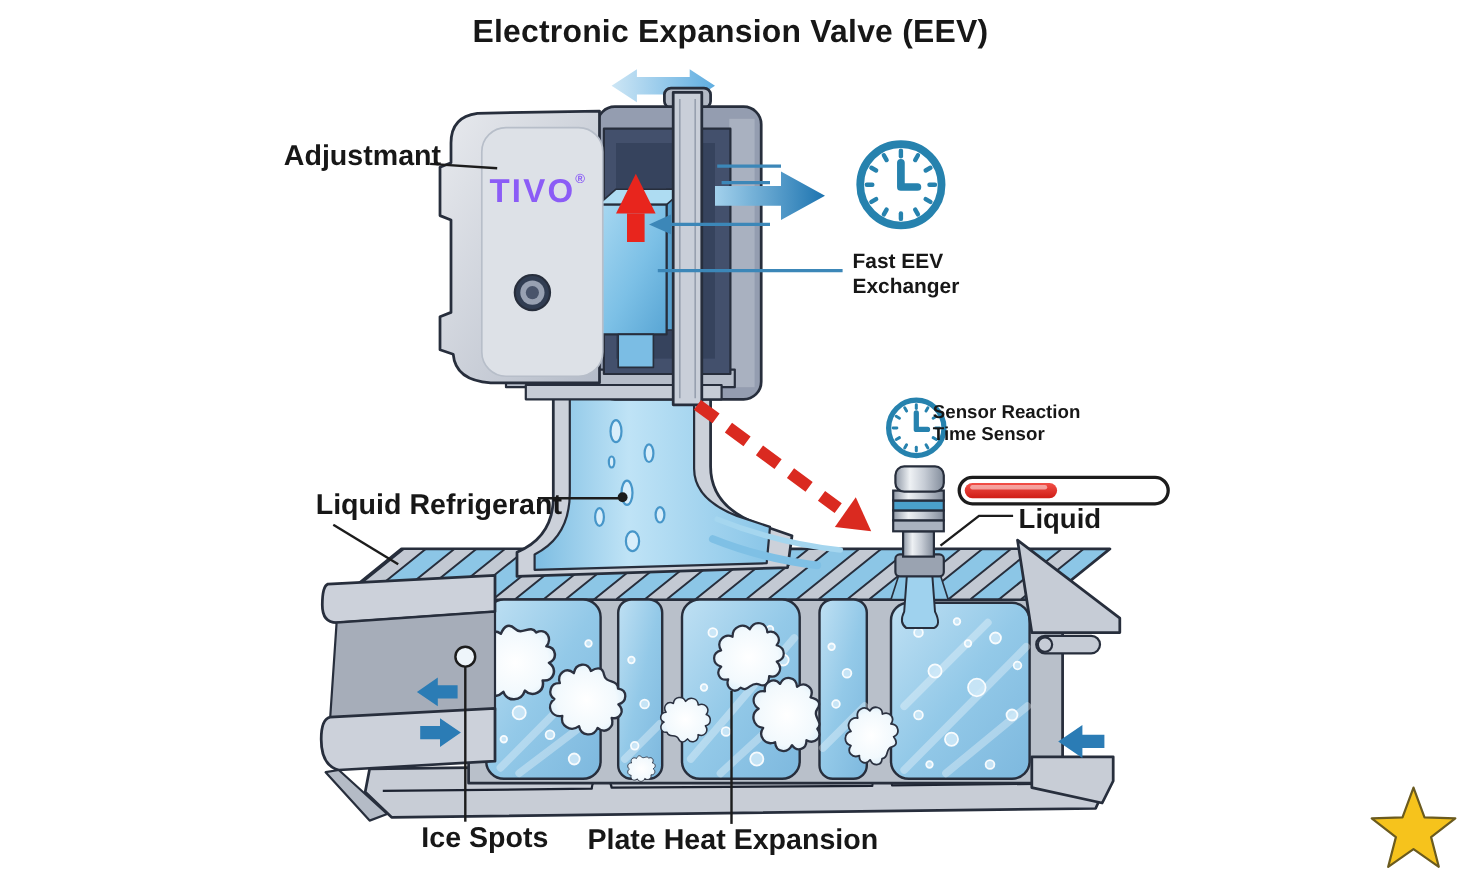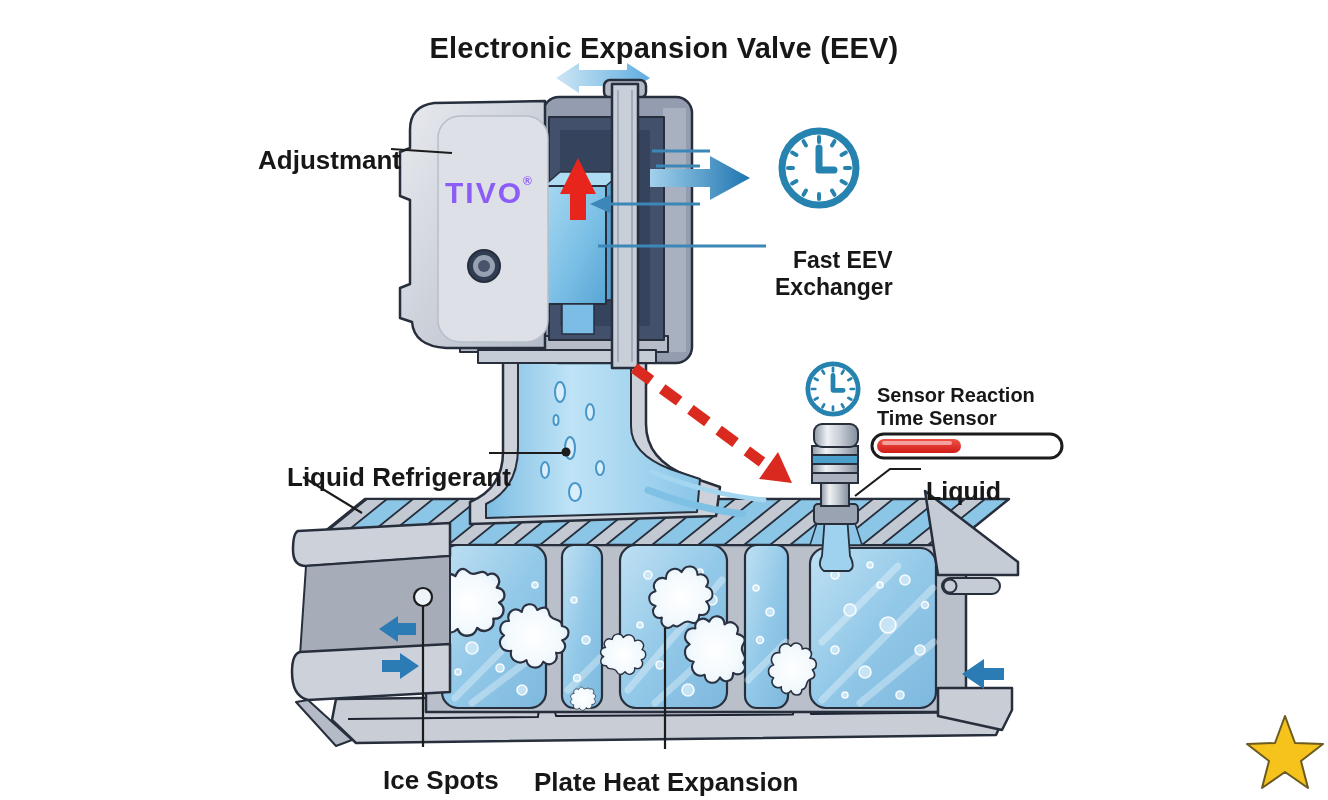--- a/index.html
+++ b/index.html
@@ -1,25 +1,25 @@
 <!DOCTYPE html>
 <html><head>
 <meta charset="utf-8">
 <style>
   html,body{margin:0;padding:0;background:#ffffff;}
   .stage{position:relative;width:1328px;height:800px;background:#ffffff;
          font-family:"Liberation Sans",sans-serif;overflow:hidden;}
   .stage svg{position:absolute;left:0;top:0;}
-  .label{position:absolute;color:#171717;font-weight:700;white-space:nowrap;line-height:1.16;margin-top:19px;}
+  .label{position:absolute;color:#171717;font-weight:700;white-space:nowrap;line-height:1.16;}
   .title{left:0;right:0;top:13px;text-align:center;font-size:29px;letter-spacing:.2px;}
   .adjustment{left:258px;top:126px;font-size:26px;}
   .brand{left:445px;top:156px;font-size:30px;color:#8b5cf6;letter-spacing:2px;font-weight:700;}
   .brand sup{font-size:12px;vertical-align:18px;letter-spacing:0;}
-  .fast-eev{left:775px;top:228px;font-size:23px;text-align:right;}
-  .sensor-reaction{left:877px;top:365px;font-size:20px;}
+  .fast-eev{left:775px;top:228px;font-size:19px;}
+  .sensor-reaction{left:848px;top:365px;font-size:17px;}
   .sensor-label{left:926px;top:458px;font-size:25px;}
   .liquid-refrigerant{left:287px;top:443px;font-size:26px;}
   .ice-spots{left:383px;top:746px;font-size:26px;}
   .plate-hx{left:534px;top:748px;font-size:26px;}
   .two-line span{display:block;}
 </style>
 </head>
 <body>
 
 <div class="stage">

